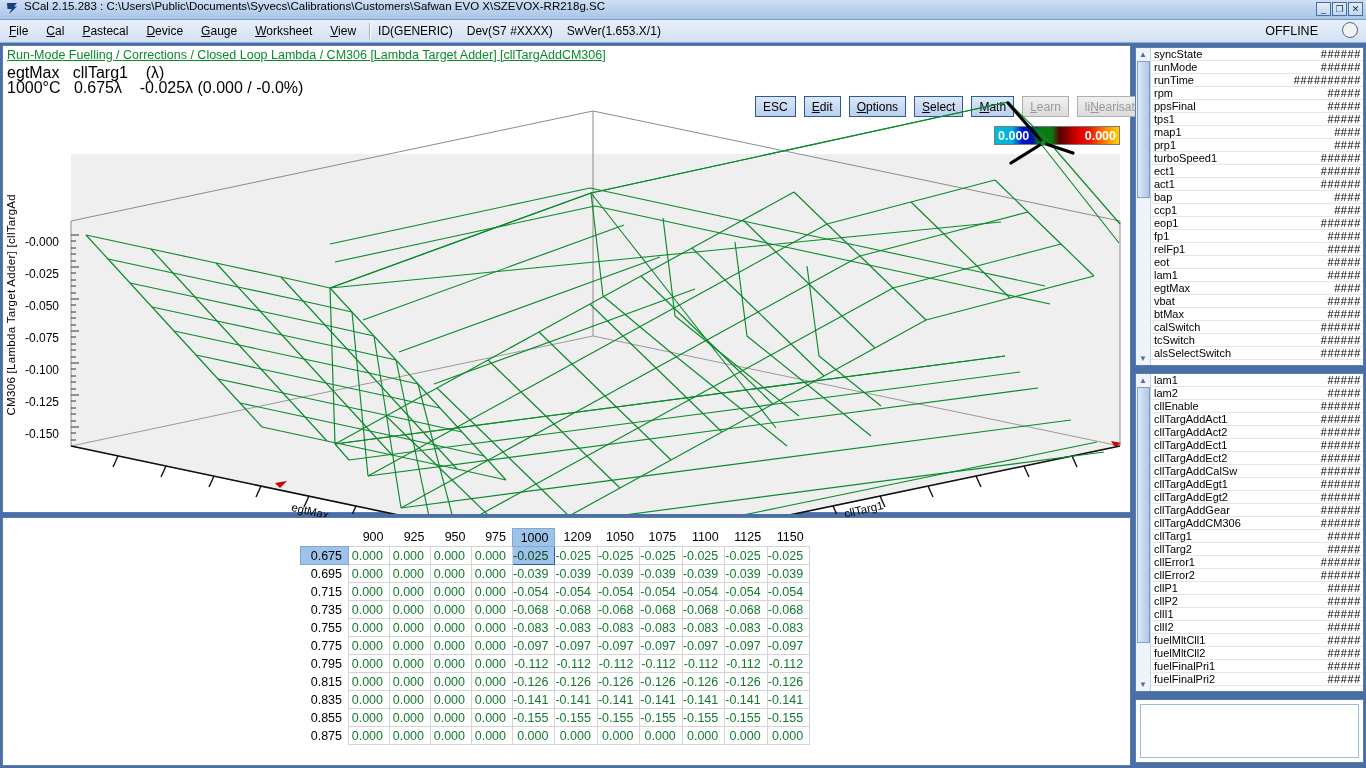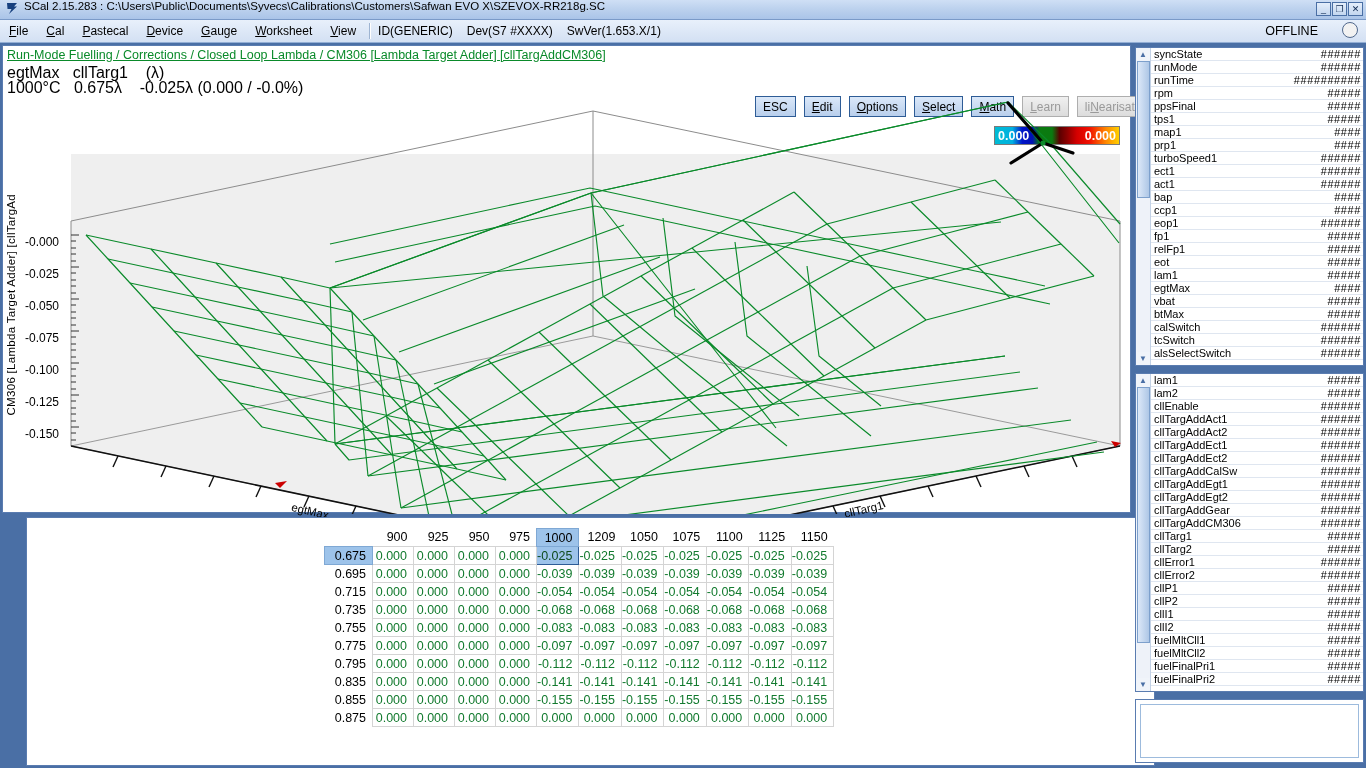--- a/index.html
+++ b/index.html
@@ -138,21 +138,21 @@
   }
   .ytickwrap { position: absolute; left: 10px; top: 0; width: 58px; height: 468px; }
   .axname {
     position: absolute; font-size: 11.5px; color: #000; white-space: nowrap;
   }
 
   
   .table-pane {
     position: absolute; left: 2px; top: 517px;
     width: 1129px; height: 249px;
-    background: #ffffff; border: 1px solid #5a7cb0; margin-left: 24px;
+    background: #ffffff; border: 1px solid #5a7cb0;
   }
   table.grid { border-collapse: collapse; position: absolute; left: 297px; top: 10px; }
   table.grid td, table.grid th {
     font-size: 12.5px; font-weight: normal;
     height: 18px; padding: 0 6px 0 0;
     text-align: right; white-space: nowrap;
   }
   table.grid th.colhdr { color: #000; background: #ffffff; border: none; min-width: 41px; }
   table.grid th.colhdr.sel {
     background: #9dc3ea; border: 1px solid #7fa8d4;
@@ -572,20 +572,34 @@
             <td class="cell">0.000</td>
             <td class="cell">-0.112</td>
             <td class="cell">-0.112</td>
             <td class="cell">-0.112</td>
             <td class="cell">-0.112</td>
             <td class="cell">-0.112</td>
             <td class="cell">-0.112</td>
             <td class="cell">-0.112</td>
           </tr>
           <tr>
+            <td class="rowhdr">0.815</td>
+            <td class="cell">0.000</td>
+            <td class="cell">0.000</td>
+            <td class="cell">0.000</td>
+            <td class="cell">0.000</td>
+            <td class="cell">-0.126</td>
+            <td class="cell">-0.126</td>
+            <td class="cell">-0.126</td>
+            <td class="cell">-0.126</td>
+            <td class="cell">-0.126</td>
+            <td class="cell">-0.126</td>
+            <td class="cell">-0.126</td>
+          </tr>
+          <tr>
             <td class="rowhdr">0.835</td>
             <td class="cell">0.000</td>
             <td class="cell">0.000</td>
             <td class="cell">0.000</td>
             <td class="cell">0.000</td>
             <td class="cell">-0.141</td>
             <td class="cell">-0.141</td>
             <td class="cell">-0.141</td>
             <td class="cell">-0.141</td>
             <td class="cell">-0.141</td>

